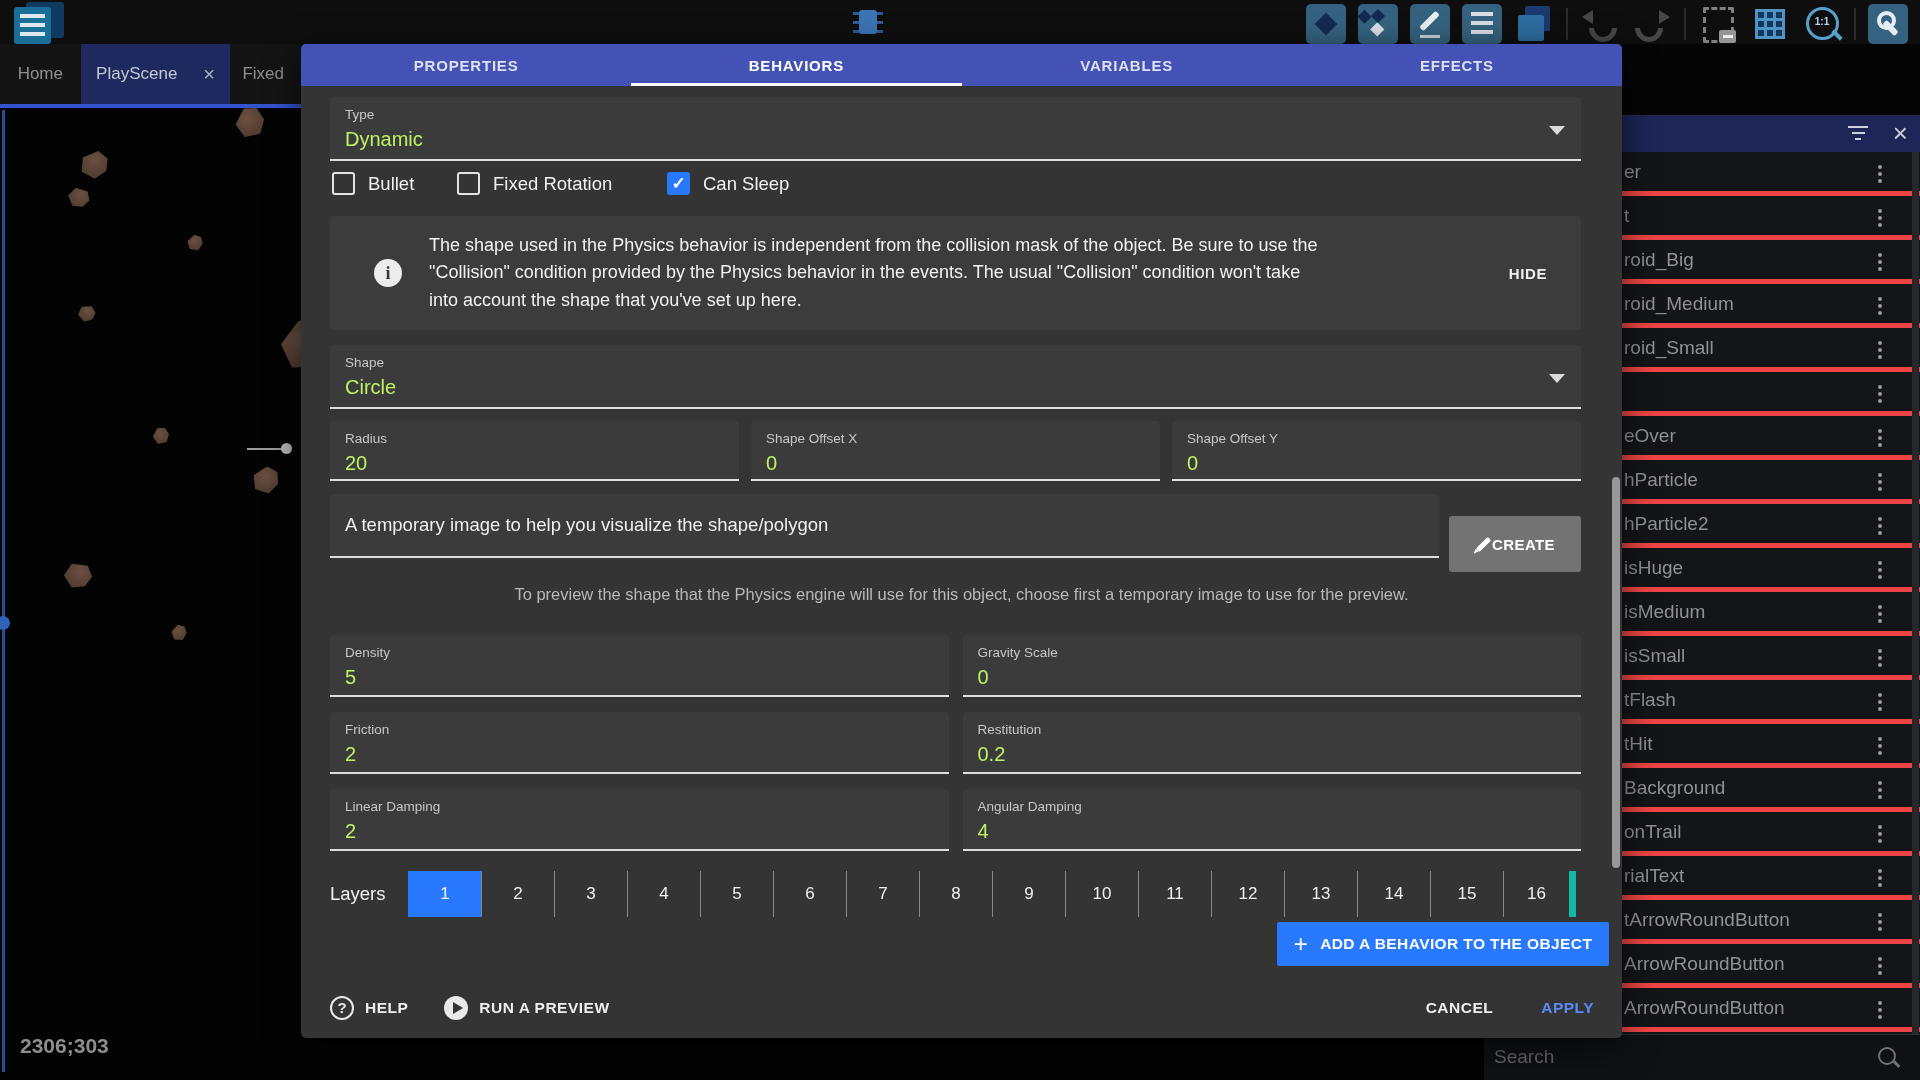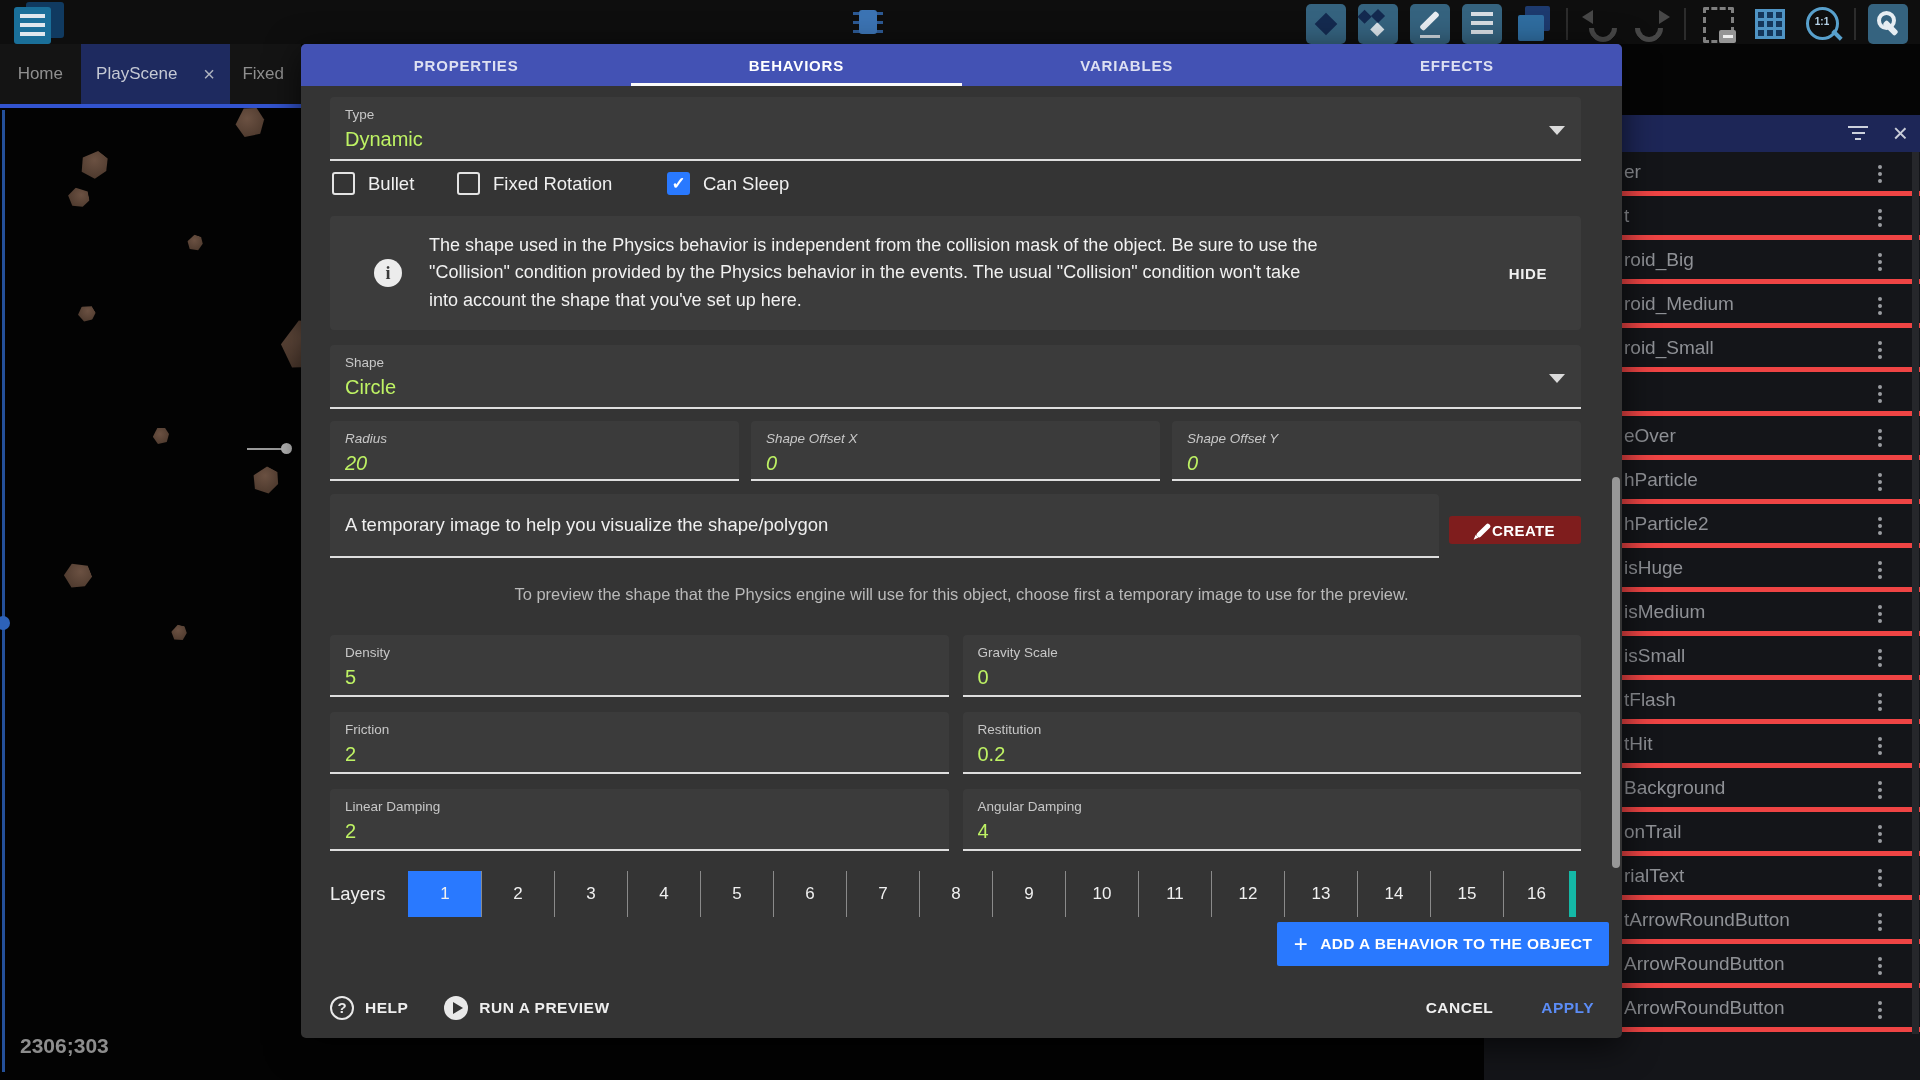--- a/index.html
+++ b/index.html
@@ -98,21 +98,21 @@
   
   .dialog { position:absolute; left:301px; top:44px; width:1321px; height:994px; background:#343434;
     border-radius:5px; z-index:10; box-shadow:0 8px 34px rgba(0,0,0,.65); }
   .dlg-header { position:absolute; left:0; top:0; width:100%; height:42px; background:#4352b4; border-radius:5px 5px 0 0; display:flex; }
   .dtab { flex:1; position:relative; display:flex; align-items:center; justify-content:center;
     color:rgba(255,255,255,.82); font-size:15px; font-weight:bold; letter-spacing:.8px; }
   .dtab.active { color:#fff; }
   .dtab.active::after { content:""; position:absolute; left:0; bottom:0; width:100%; height:3px; background:#fafafa; }
 
   .field { position:absolute; background:#3b3b3b; border-bottom:2px solid #dedede; border-radius:4px 4px 0 0; padding:9px 15px 0; }
-  .field.rel { position:relative;font-style:italic; }
+  .field.rel { position:relative; }
   .flabel { font-size:13.5px; color:#c7c7c7; line-height:17px; }
   .fvalue { font-size:20px; color:#bef264; line-height:32px; white-space:nowrap; overflow:hidden; }
   .caret { position:absolute; right:16px; top:29px; width:0; height:0;
     border-left:8px solid transparent; border-right:8px solid transparent; border-top:9px solid #dadada; }
 
   .cbrow { position:absolute; top:128px; left:0; width:100%; height:30px; }
   .cbgroup { position:absolute; display:flex; align-items:center; gap:13px; }
   .cbox { width:23px; height:23px; border:2px solid #e3e3e3; border-radius:3px; }
   .cbox.checked { border-color:#2979ff; background:#2979ff; color:#fff; font-size:17px; font-weight:bold;
     line-height:19px; text-align:center; }
@@ -133,21 +133,21 @@
   .params-grid .field { position:relative; height:62px; }
 
   .layers-row { position:absolute; left:29px; top:827px; width:1251px; height:46px; }
   .layers-label { position:absolute; left:0; top:0; line-height:46px; font-size:18.5px; color:#f0f0f0; }
   .lcells { position:absolute; left:78px; top:0; display:flex; }
   .lcell { width:73px; height:46px; border-left:1px solid #8a8a8a; color:#f0f0f0; font-size:17px;
     display:flex; align-items:center; justify-content:center; }
   .lcell:last-child { border-right:7px solid #14b8a6; }
   .lcell.active { background:#2979ff; border-left-color:#2979ff; }
 
-  .create-btn { position:absolute; right:0; top:472px; width:132px; height:28px; background:#7f1d1d; border-radius:3px;
+  .create-btn { position:absolute; right:0; top:472px; width:132px; height:56px; background:#737373; border-radius:3px;
     border:none; color:#fff; font-size:15px; font-weight:bold; letter-spacing:.4px;
     display:flex; align-items:center; justify-content:center; gap:0; }
   .brush-icon { width:17px; height:5px; background:#fff; border-radius:2px; transform:rotate(-45deg); position:relative; }
   .brush-icon::after { content:""; position:absolute; left:-5px; top:0; border-right:5px solid #fff;
     border-top:2.5px solid transparent; border-bottom:2.5px solid transparent; }
 
   .add-btn { position:absolute; right:13px; top:878px; width:332px; height:44px; background:#2979ff; border:none; border-radius:2px;
     color:#fff; font-size:15.5px; font-weight:bold; letter-spacing:.4px; display:flex; align-items:center; justify-content:center; gap:12px; }
   .plus { font-size:24px; font-weight:normal; line-height:20px; }
 
@@ -315,20 +315,24 @@
         <div class="prow">
           <span class="pname">ArrowRoundButton</span>
           <span class="dots"></span>
         </div>
         <div class="prow">
           <span class="pname">ArrowRoundButton</span>
           <span class="dots"></span>
         </div>
       </div>
     <div class="ptrack"></div>
+    <div class="searchbar">
+      <span class="search-text">Search</span>
+      <span class="mag-icon"></span>
+    </div>
   </div>
 
   <div class="dialog">
     <div class="dlg-header">
       <div class="dtab">PROPERTIES</div>
       <div class="dtab active">BEHAVIORS</div>
       <div class="dtab">VARIABLES</div>
       <div class="dtab">EFFECTS</div>
     </div>
 

